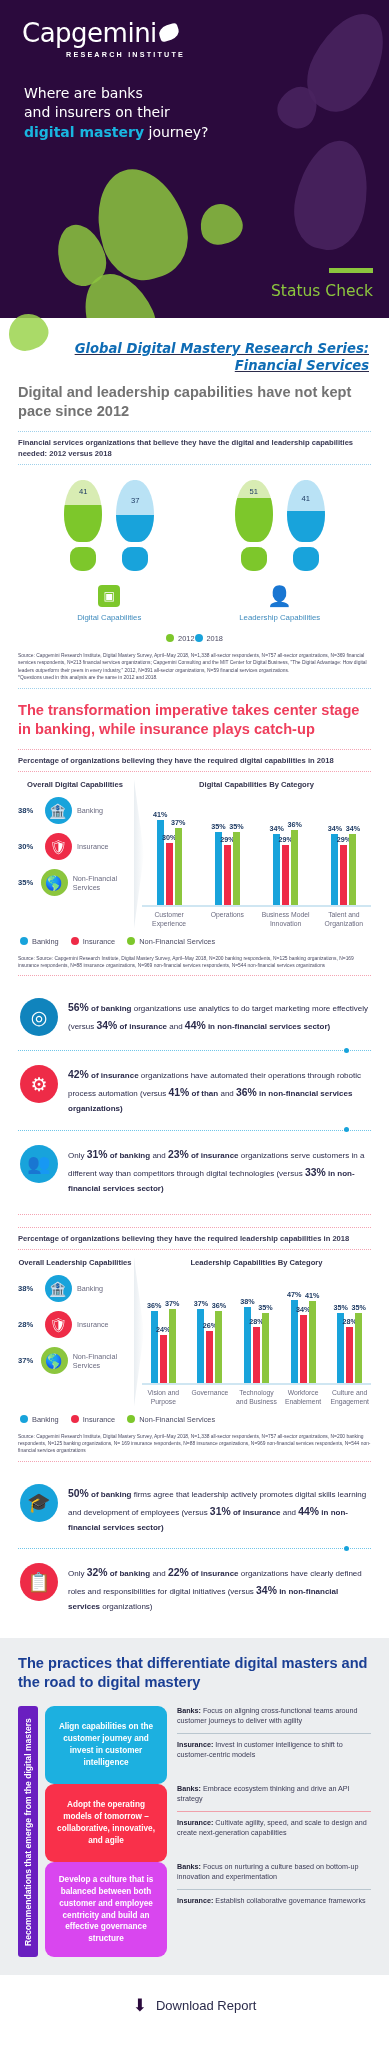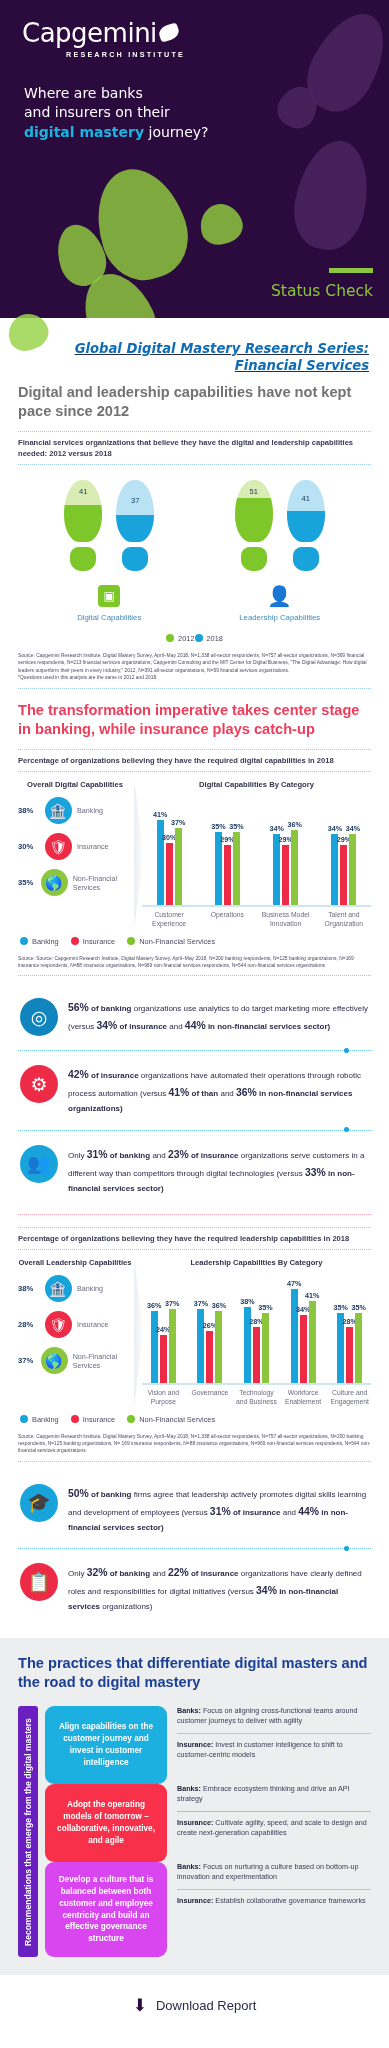--- a/index.html
+++ b/index.html
@@ -490,21 +490,21 @@
                 <span>38%</span>
               </div>
               <div class="bar b-ins" style="height: 56px;">
                 <span>28%</span>
               </div>
               <div class="bar b-nfs" style="height: 70px;">
                 <span>35%</span>
               </div>
             </div>
             <div class="bgroup">
-              <div class="bar b-bank" style="height: 94px;">
+              <div class="bar b-bank" style="height: 83px;">
                 <span>47%</span>
               </div>
               <div class="bar b-ins" style="height: 68px;">
                 <span>34%</span>
               </div>
               <div class="bar b-nfs" style="height: 82px;">
                 <span>41%</span>
               </div>
             </div>
             <div class="bgroup">

